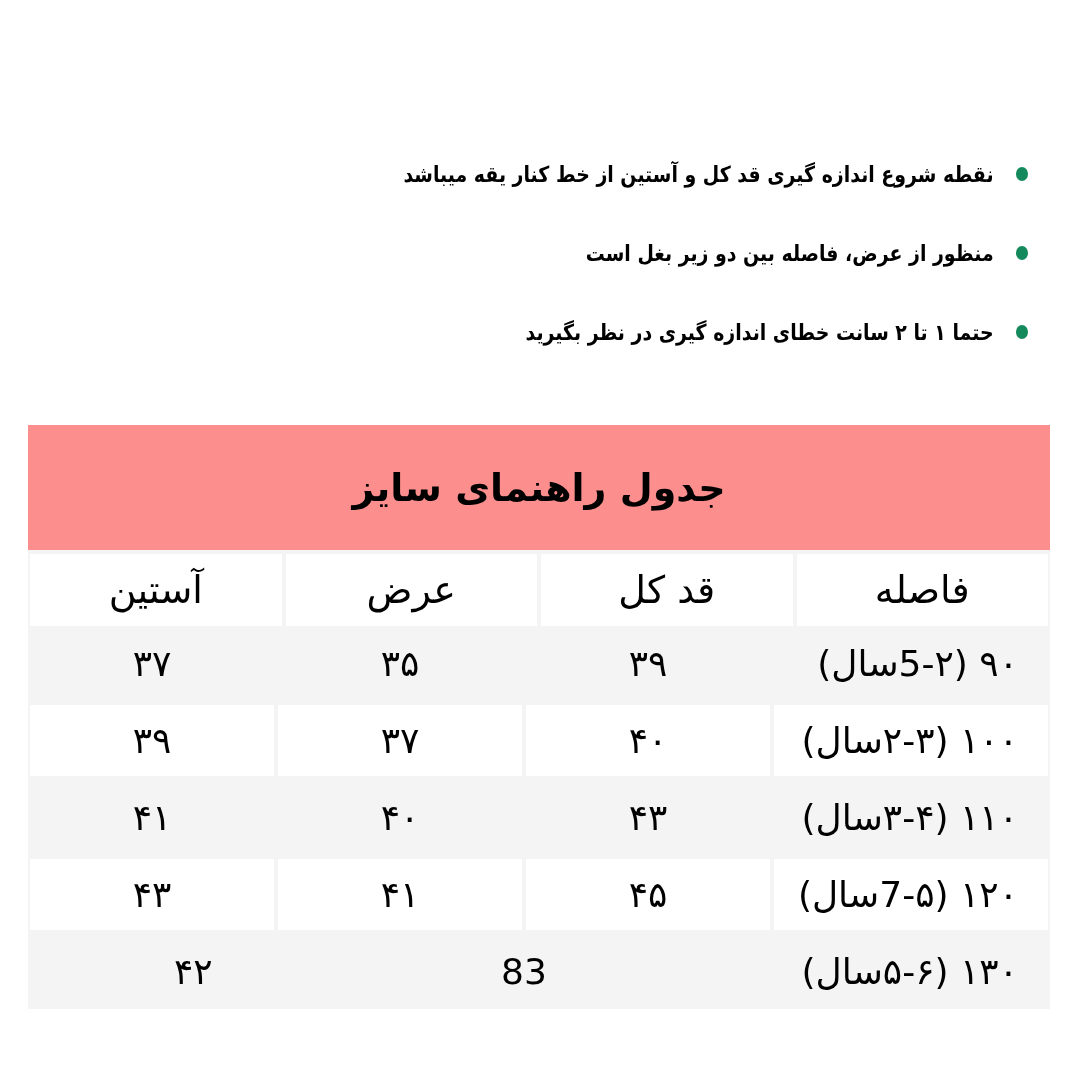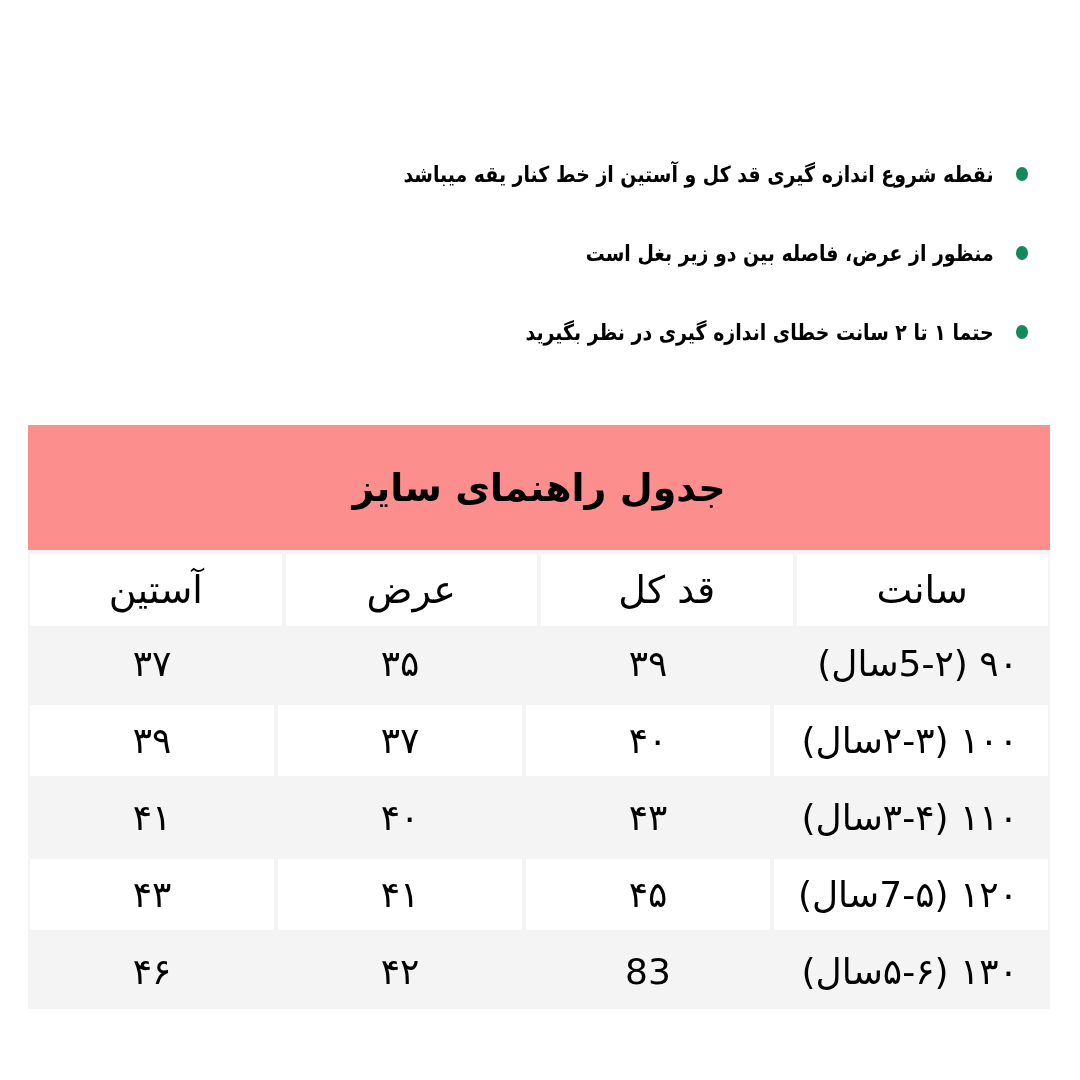--- a/index.html
+++ b/index.html
@@ -67,21 +67,21 @@
     <li class="note">
       <span class="bullet"></span>
       <span>حتما ۱ تا ۲ سانت خطای اندازه گیری در نظر بگیرید</span>
     </li>
   </ul>
 
   <div class="size-table">
     <div class="table-title">جدول راهنمای سایز</div>
 
     <div class="row header">
-      <div class="cell size">سانت</div>
+      <div class="cell size">فاصله</div>
       <div class="cell">قد کل</div>
       <div class="cell">عرض</div>
       <div class="cell">آستین</div>
     </div>
 
     <div class="row odd">
       <div class="cell size">۹۰ (5-۲سال)</div>
       <div class="cell">۳۹</div>
       <div class="cell">۳۵</div>
       <div class="cell">۳۷</div>
@@ -105,17 +105,16 @@
       <div class="cell size">۱۲۰ (7-۵سال)</div>
       <div class="cell">۴۵</div>
       <div class="cell">۴۱</div>
       <div class="cell">۴۳</div>
     </div>
 
     <div class="row odd">
       <div class="cell size">۱۳۰ (۵-۶سال)</div>
       <div class="cell">83</div>
       <div class="cell">۴۲</div>
-      <div class="cell">۴۶</div>
     </div>
   </div>
 
 </div>
 
 </body></html>

